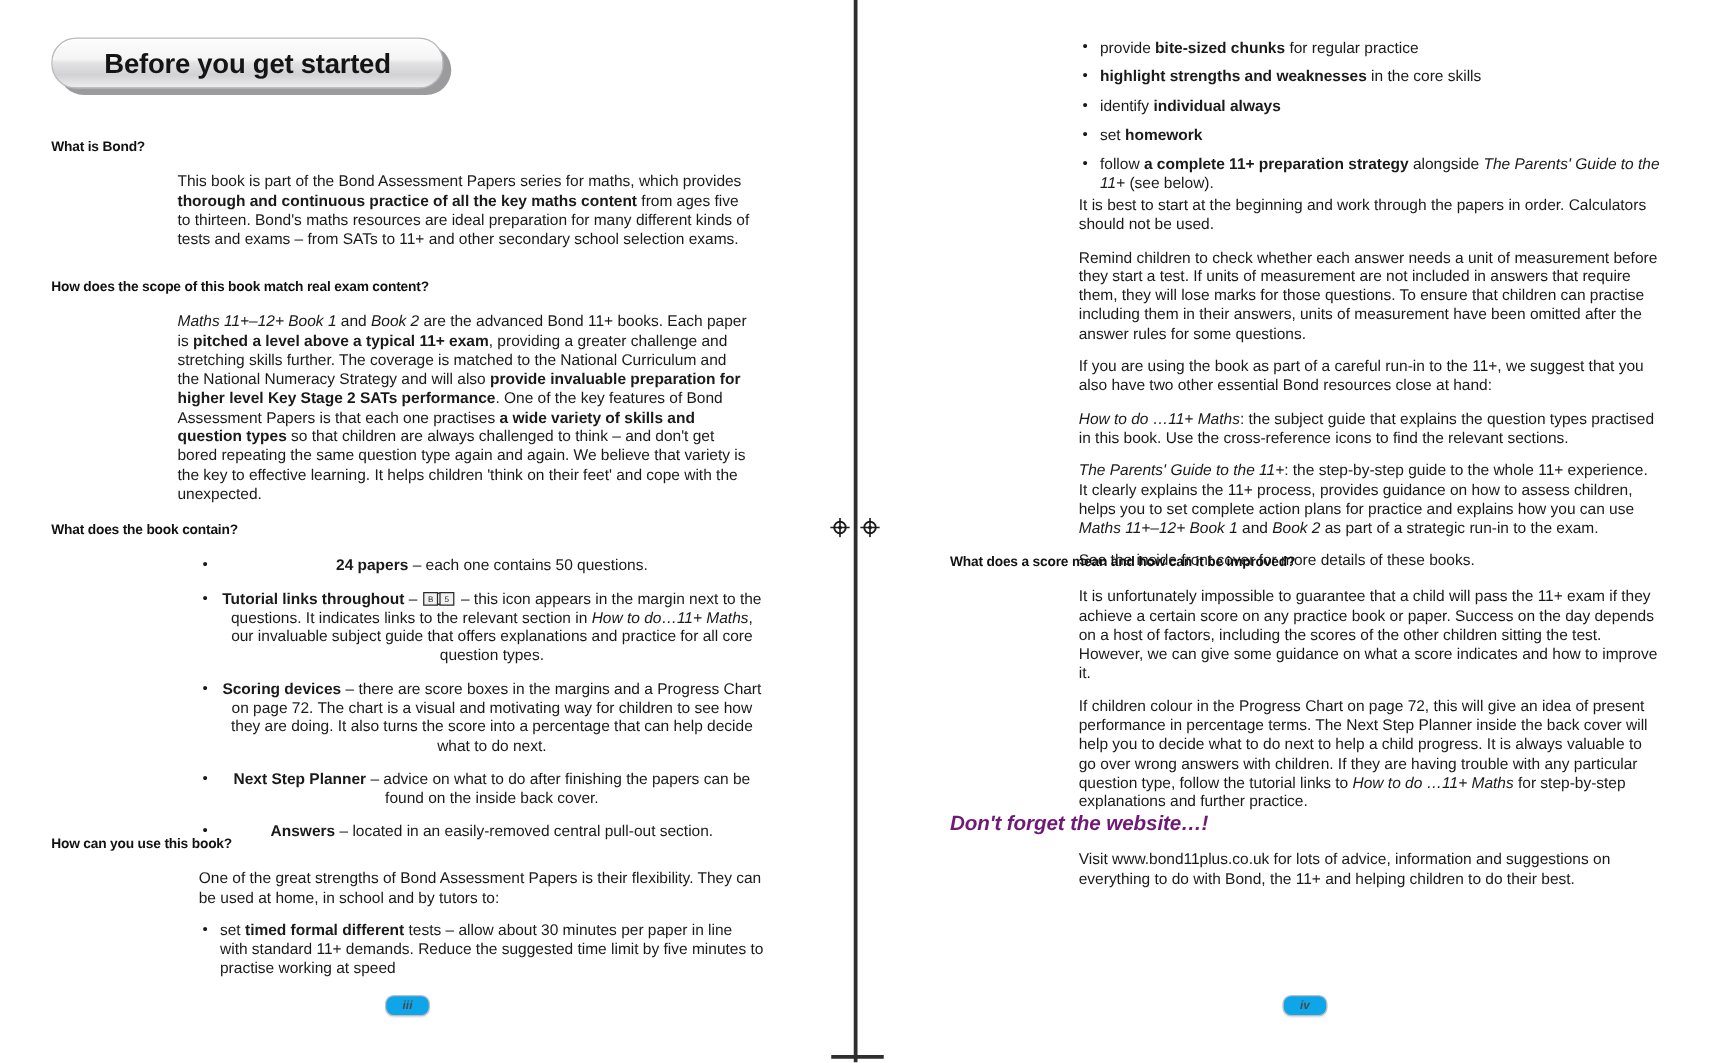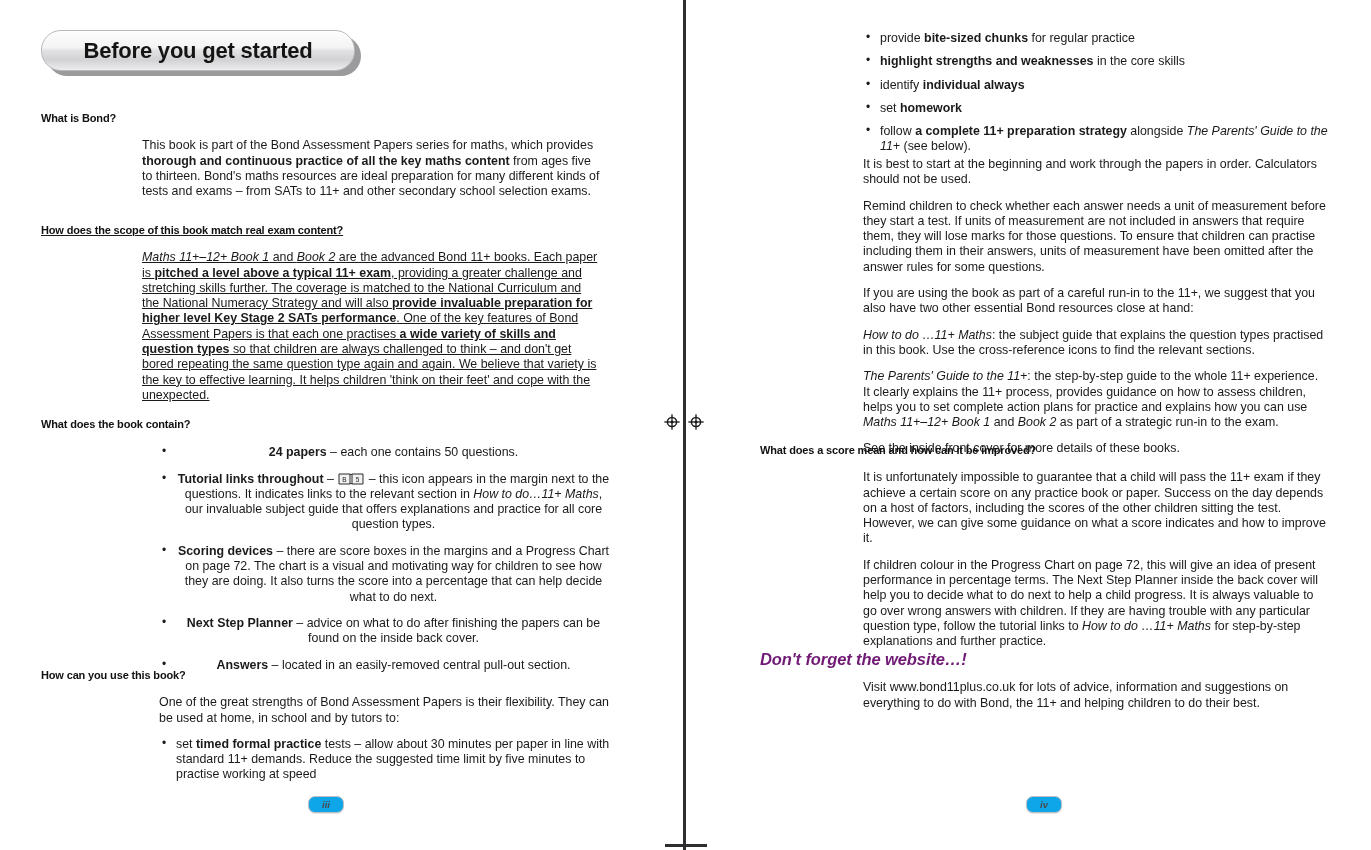--- a/index.html
+++ b/index.html
@@ -192,21 +192,21 @@
       </div>
     </div>
 
     <div class="body-col" style="left:41px; top:111px; width:560px;">
       <h2 class="h2">What is Bond?</h2>
       <div style="margin-left:101px; width:459px; margin-top:12px;">
         <p class="para">This book is part of the Bond Assessment Papers series for maths, which provides <b>thorough and continuous practice of all the key maths content</b> from ages five to thirteen. Bond's maths resources are ideal preparation for many different kinds of tests and exams – from SATs to 11+ and other secondary school selection exams.</p>
       </div>
     </div>
 
-    <div class="body-col" style="left:41px; top:223px; width:560px;text-decoration:underline;">
+    <div class="body-col" style="left:41px; top:223px; width:560px;">
       <h2 class="h2">How does the scope of this book match real exam content?</h2>
       <div style="margin-left:101px; width:459px; margin-top:12px;">
         <p class="para"><i>Maths 11+–12+ Book 1</i> and <i>Book 2</i> are the advanced Bond 11+ books. Each paper is <b>pitched a level above a typical 11+ exam</b>, providing a greater challenge and stretching skills further. The coverage is matched to the National Curriculum and the National Numeracy Strategy and will also <b>provide invaluable preparation for higher level Key Stage 2 SATs performance</b>. One of the key features of Bond Assessment Papers is that each one practises <b>a wide variety of skills and question types</b> so that children are always challenged to think – and don't get bored repeating the same question type again and again. We believe that variety is the key to effective learning. It helps children 'think on their feet' and cope with the unexpected.</p>
       </div>
     </div>
 
     <div class="body-col" style="left:41px; top:417px; width:570px;">
       <h2 class="h2">What does the book contain?</h2>
       <ul class="bullets" style="margin-left:118px; width:452px; margin-top:13px;text-align:center;">
         <li><b>24 papers</b> – each one contains 50 questions.</li>
@@ -222,21 +222,21 @@
         <li><b>Next Step Planner</b> – advice on what to do after finishing the papers can be found on the inside back cover.</li>
         <li><b>Answers</b> – located in an easily-removed central pull-out section.</li>
       </ul>
     </div>
 
     <div class="body-col" style="left:41px; top:668px; width:570px;">
       <h2 class="h2">How can you use this book?</h2>
       <div style="margin-left:118px; width:452px; margin-top:12px;">
         <p class="para">One of the great strengths of Bond Assessment Papers is their flexibility. They can be used at home, in school and by tutors to:</p>
         <ul class="bullets">
-          <li>set <b>timed formal practice</b> tests – allow about 30 minutes per paper in line with standard 11+ demands. Reduce the suggested time limit by five minutes to practise working at speed</li>
+          <li>set <b>timed formal different</b> tests – allow about 30 minutes per paper in line with standard 11+ demands. Reduce the suggested time limit by five minutes to practise working at speed</li>
         </ul>
       </div>
     </div>
 
     <div class="folio" style="left:308px; top:796px;">iii</div>
   </div>
 
   <div class="page page-right">
 
     <ul class="bullets tight" style="position:absolute; left:177px; top:31px; width:465px; font-size:12.4px; line-height:15.3px;">

